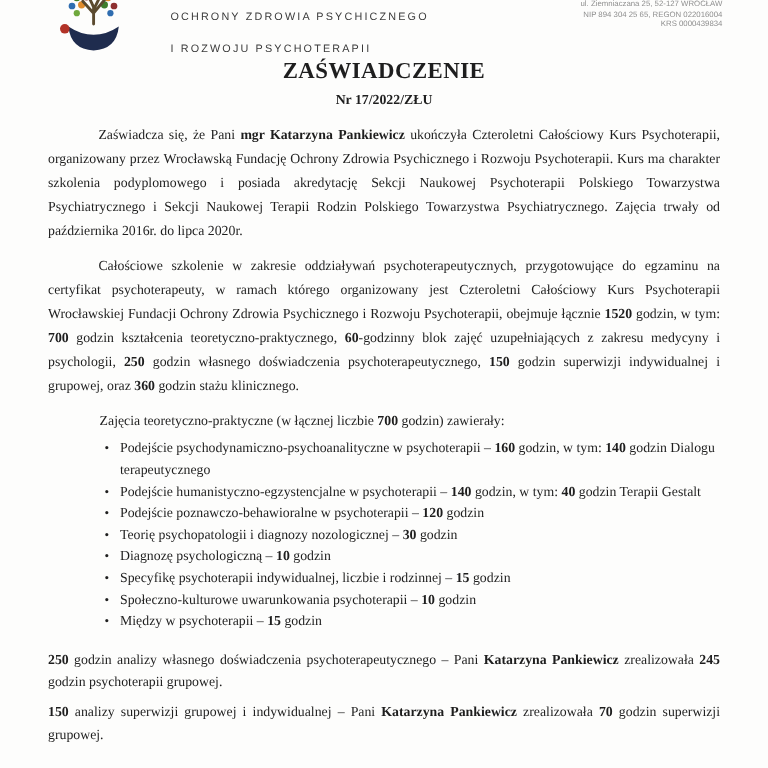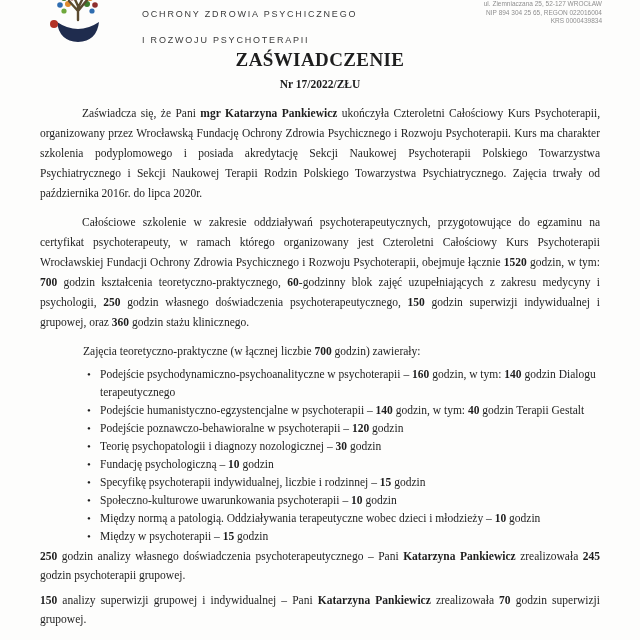--- a/index.html
+++ b/index.html
@@ -28,21 +28,21 @@
   .p1 { margin-top:12px; text-indent:42px;font-family:Liberation Serif, serif; }
   .p2 { margin-top:9px; text-indent:42px; }
   .intro { margin-top:9px;margin-left:43px; }
   .hours-list { list-style:none; margin-top:4px; }
   .hours-list li {
     position:relative; margin-left:46px; padding-left:14px;
     font-size:11.5px; line-height:18px;
   }
   .hours-list li::before { content:"•"; position:absolute; left:1px; top:0; font-size:11px; }
   .summary { line-height:19px; }
-  .s250 { margin-top:2px; }
+  .s250 { margin-top:14px; }
   .s150 { margin-top:6px; }
   .b { font-weight:bold; }
 </style>
 </head>
 <body>
 
 <div class="page">
 
   <div class="header">
     <div class="logo">
@@ -85,24 +85,23 @@
 
     <p class="para p1"><span>Zaświadcza się, że Pani </span><span class="b">mgr Katarzyna Pankiewicz</span><span> ukończyła Czteroletni Całościowy Kurs Psychoterapii, organizowany przez Wrocławską Fundację Ochrony Zdrowia Psychicznego i Rozwoju Psychoterapii. Kurs ma charakter szkolenia podyplomowego i posiada akredytację Sekcji Naukowej Psychoterapii Polskiego Towarzystwa Psychiatrycznego i Sekcji Naukowej Terapii Rodzin Polskiego Towarzystwa Psychiatrycznego. Zajęcia trwały od października 2016r. do lipca 2020r.</span></p>
     <p class="para p2"><span>Całościowe szkolenie w zakresie oddziaływań psychoterapeutycznych, przygotowujące do egzaminu na certyfikat psychoterapeuty, w ramach którego organizowany jest Czteroletni Całościowy Kurs Psychoterapii Wrocławskiej Fundacji Ochrony Zdrowia Psychicznego i Rozwoju Psychoterapii, obejmuje łącznie </span><span class="b">1520</span><span> godzin, w tym: </span><span class="b">700</span><span> godzin kształcenia teoretyczno-praktycznego, </span><span class="b">60</span><span>-godzinny blok zajęć uzupełniających z zakresu medycyny i psychologii, </span><span class="b">250</span><span> godzin własnego doświadczenia psychoterapeutycznego, </span><span class="b">150</span><span> godzin superwizji indywidualnej i grupowej, oraz </span><span class="b">360</span><span> godzin stażu klinicznego.</span></p>
     <p class="para intro"><span>Zajęcia teoretyczno-praktyczne (w łącznej liczbie </span><span class="b">700</span><span> godzin) zawierały:</span></p>
 
     <ul class="hours-list">
       <li><span>Podejście psychodynamiczno-psychoanalityczne w psychoterapii – </span><span class="b">160</span><span> godzin, w tym: </span><span class="b">140</span><span> godzin Dialogu terapeutycznego</span></li>
       <li><span>Podejście humanistyczno-egzystencjalne w psychoterapii – </span><span class="b">140</span><span> godzin, w tym: </span><span class="b">40</span><span> godzin Terapii Gestalt</span></li>
       <li><span>Podejście poznawczo-behawioralne w psychoterapii – </span><span class="b">120</span><span> godzin</span></li>
       <li><span>Teorię psychopatologii i diagnozy nozologicznej – </span><span class="b">30</span><span> godzin</span></li>
-      <li><span>Fundację psychologiczną – </span><span class="b">10</span><span> godzin</span></li>
+      <li><span>Diagnozę psychologiczną – </span><span class="b">10</span><span> godzin</span></li>
       <li><span>Specyfikę psychoterapii indywidualnej, liczbie i rodzinnej – </span><span class="b">15</span><span> godzin</span></li>
       <li><span>Społeczno-kulturowe uwarunkowania psychoterapii – </span><span class="b">10</span><span> godzin</span></li>
-      <li><span>Między normą a patologią. Oddziaływania terapeutyczne wobec dzieci i młodzieży – </span><span class="b">10</span><span> godzin</span></li>
       <li><span>Między w psychoterapii – </span><span class="b">15</span><span> godzin</span></li>
     </ul>
 
     <p class="para summary s250"><span class="b">250</span><span> godzin analizy własnego doświadczenia psychoterapeutycznego – Pani </span><span class="b">Katarzyna Pankiewicz</span><span> zrealizowała </span><span class="b">245</span><span> godzin psychoterapii grupowej.</span></p>
     <p class="para summary s150"><span class="b">150</span><span> analizy superwizji grupowej i indywidualnej – Pani </span><span class="b">Katarzyna Pankiewicz</span><span> zrealizowała </span><span class="b">70</span><span> godzin superwizji grupowej.</span></p>
 
   </div>
 
 </div>
 

